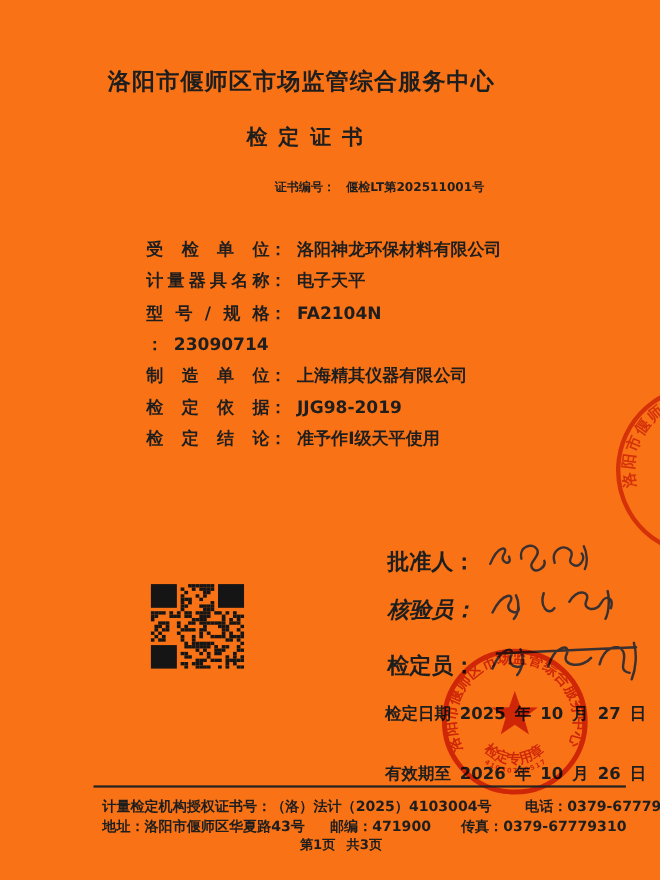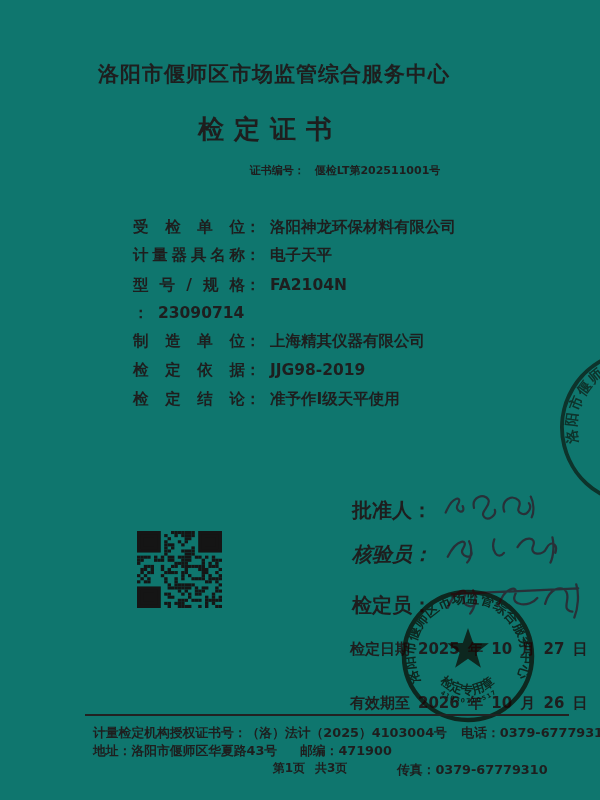--- a/index.html
+++ b/index.html
@@ -1,28 +1,28 @@
 <!DOCTYPE html>
 <html><head>
 <meta charset="utf-8">
 <style>
   html,body{margin:0;padding:0;background:#888;}
   .page{
     position:relative;width:600px;height:800px;margin:0 auto;
-    background:#0f766e;overflow:hidden;
+    background:#f97316;overflow:hidden;
     font-family:"DejaVu Sans","Liberation Sans",sans-serif;
     color:#1e1e1e;font-weight:700;
   }
   .org-title{
     position:absolute;top:60px;left:0;width:548px;text-align:center;
     font-size:21px;letter-spacing:1px;
   }
   .cert-title{
     position:absolute;top:112px;left:0;width:530px;text-align:center;
-    font-size:26px;letter-spacing:10px;text-indent:10px;
+    font-size:19px;letter-spacing:10px;text-indent:10px;padding-left:12px;
   }
   .cert-no{
     position:absolute;top:163px;left:0;width:600px;text-align:center;
     font-size:11px;
     padding-left:45px;
   }
   .cert-no .val{margin-left:10px;}
   .fields{position:absolute;top:216px;left:133px;width:430px;}
   .frow{display:flex;align-items:flex-start;height:28.3px;font-size:15.5px;line-height:22px;}
   .frow.gap{margin-top:1px;}
@@ -39,22 +39,22 @@
   .qr{position:absolute;left:137px;top:531px;width:85px;height:77px;}
   .qr svg{width:100%;height:100%;display:block;}
   .qr svg rect{fill:#151515;}
   .daterow{position:absolute;left:350px;font-size:15px;display:flex;white-space:nowrap;}
   .daterow .dval{margin-left:8px;word-spacing:3px;}
   .divider{position:absolute;left:85px;top:714px;width:484px;height:2.4px;background:#222;}
   .foot1,.foot2{position:absolute;left:93px;font-size:12.8px;white-space:nowrap;}
   .foot1{top:725px;}
   .foot2{top:743px;}
   .foot2 .zip{position:absolute;left:207px;}
-  .foot2 .fax{position:absolute;left:304px;margin-top:19px;}
-  .foot1 .phone{margin-left:10px;text-align:right;}
+  .foot2 .fax{position:absolute;left:326px;}
+  .foot1 .phone{margin-left:26px;text-align:right;}
   .pageinfo{position:absolute;top:760px;left:0;width:620px;text-align:center;font-size:12px;}
   .pageinfo .pt{margin-left:10px;}
   .stamp{position:absolute;left:398px;top:586px;width:140px;height:140px;mix-blend-mode:multiply;opacity:.85;}
   .stamp text{font-weight:700;}
   .edge-stamp{position:absolute;left:553px;top:340px;width:170px;height:175px;mix-blend-mode:multiply;opacity:.72;transform:rotate(-14deg);}
   .edge-stamp text{font-weight:700;}
 </style>
 </head>
 <body>
 

